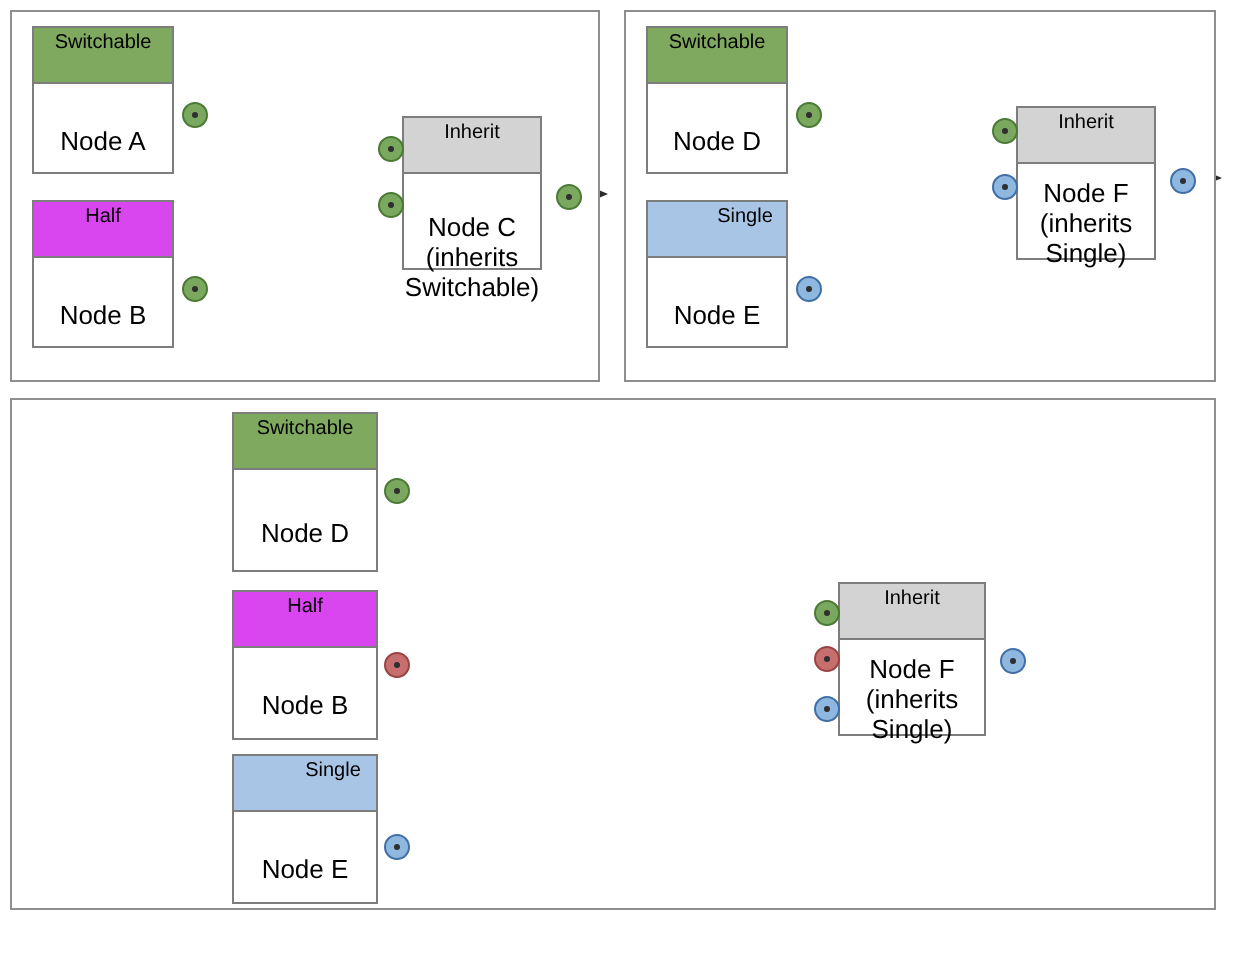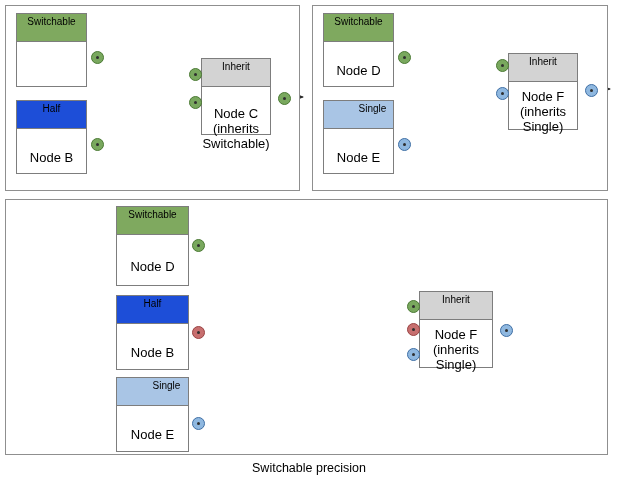--- a/index.html
+++ b/index.html
@@ -10,21 +10,21 @@
   
   .panel{position:absolute;background:#ffffff;border:1px solid #8f8f8f;box-sizing:border-box;}
 
   
   .node{position:absolute;box-sizing:border-box;border:1px solid #7d7d7d;background:#ffffff;}
   .node .hdr{box-sizing:border-box;height:28px;line-height:15px;text-align:center;
              font-size:10px;border-bottom:1px solid #7d7d7d;overflow:hidden;white-space:nowrap;}
   .node .body{box-sizing:border-box;display:flex;align-items:center;justify-content:center;
               text-align:center;font-size:13px;line-height:15px;padding:2px;}
   .hdr.green{background:#7fa95f;}
-  .hdr.red{background:#1d4ed8;}
+  .hdr.red{background:#d946ef;}
   .hdr.blue{background:#a9c5e5;padding-left:28px;}
   .hdr.grey{background:#d3d3d3;}
 
   
   .port{position:absolute;width:13px;height:13px;border-radius:50%;box-sizing:border-box;}
   .port::after{content:"";position:absolute;left:50%;top:50%;width:3px;height:3px;
                margin:-1.5px 0 0 -1.5px;border-radius:50%;background:#2f2f2f;}
   .port.green{background:#79a85e;border:1.5px solid #4b7a34;}
   .port.red{background:#c76f6f;border:1.5px solid #9a4343;}
   .port.blue{background:#8fb8e0;border:1.5px solid #3f6fa5;}
@@ -57,20 +57,21 @@
 
     <line x1="197" y1="245" x2="408" y2="306" stroke="#4a4a4a" stroke-width="1" marker-end="url(#ah)"></line>
     <line x1="197" y1="332" x2="408" y2="329" stroke="#4a4a4a" stroke-width="1" marker-end="url(#ah)"></line>
     <line x1="197" y1="423" x2="408" y2="354" stroke="#4a4a4a" stroke-width="1" marker-end="url(#ah)"></line>
   </svg>
 
   <div class="panel" style="left:5px;top:5px;width:295px;height:186px;">
 
     <div class="node" style="left:10px;top:7px;width:71px;height:74px;">
       <div class="hdr green">Switchable</div>
+      <div class="body" style="height:56px;">Node A</div>
     </div>
 
     <div class="node" style="left:10px;top:94px;width:71px;height:74px;">
       <div class="hdr red">Half</div>
       <div class="body" style="height:56px;">Node B</div>
     </div>
 
     <div class="node" style="left:195px;top:52px;width:70px;height:77px;">
       <div class="hdr grey">Inherit</div>
       <div class="body" style="height:59px;flex-direction:column;margin-top:12px;">
@@ -143,15 +144,14 @@
 
     <div class="port green" style="left:186px;top:39px;"></div>
     <div class="port red" style="left:186px;top:126px;"></div>
     <div class="port blue" style="left:186px;top:217px;"></div>
     <div class="port green" style="left:401px;top:100px;"></div>
     <div class="port red" style="left:401px;top:123px;"></div>
     <div class="port blue" style="left:401px;top:148px;"></div>
     <div class="port blue" style="left:494px;top:124px;"></div>
   </div>
 
-  <div class="caption" style="left:0;top:461px;">Switchable precision</div>
 
 </div>
 
 </body></html>

